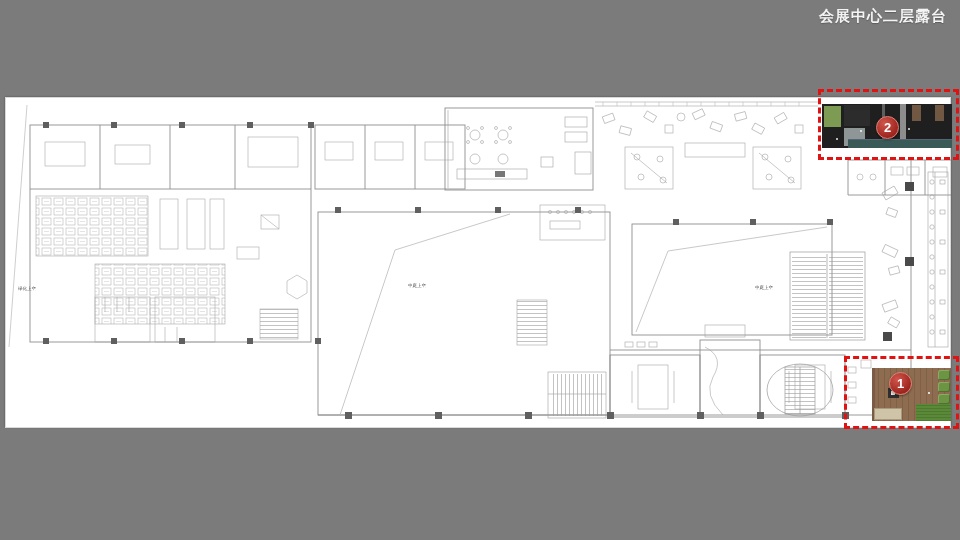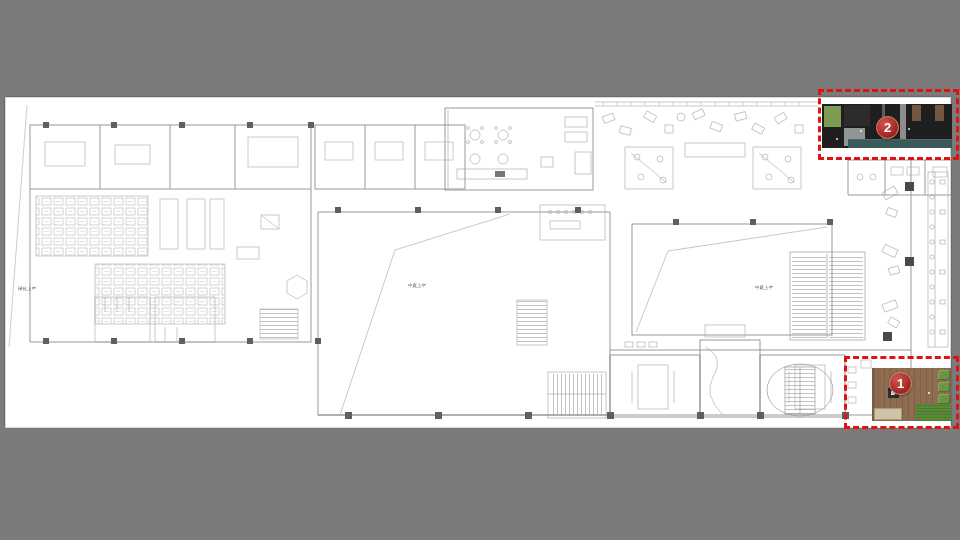--- a/index.html
+++ b/index.html
@@ -48,20 +48,21 @@
          display:flex;align-items:center;justify-content:center;box-sizing:border-box;
          box-shadow:0 1px 2px rgba(0,0,0,.4);}
   .b1{left:889px;top:372px;}
   .b2{left:876px;top:116px;}
 </style>
 </head>
 <body>
 
 <div class="stage">
 
+  <div class="slide-title">会展中心二层露台</div>
 
   <div class="sheet">
     <svg width="946" height="331" viewBox="0 0 946 331">
       <defs>
         <pattern id="st" width="6" height="4" patternUnits="userSpaceOnUse">
           <path d="M0 0.5H6" stroke="#9a9a9a" stroke-width="0.6"></path>
         </pattern>
         <pattern id="stv" width="4" height="6" patternUnits="userSpaceOnUse">
           <path d="M0.5 0V6" stroke="#9a9a9a" stroke-width="0.6"></path>
         </pattern>

